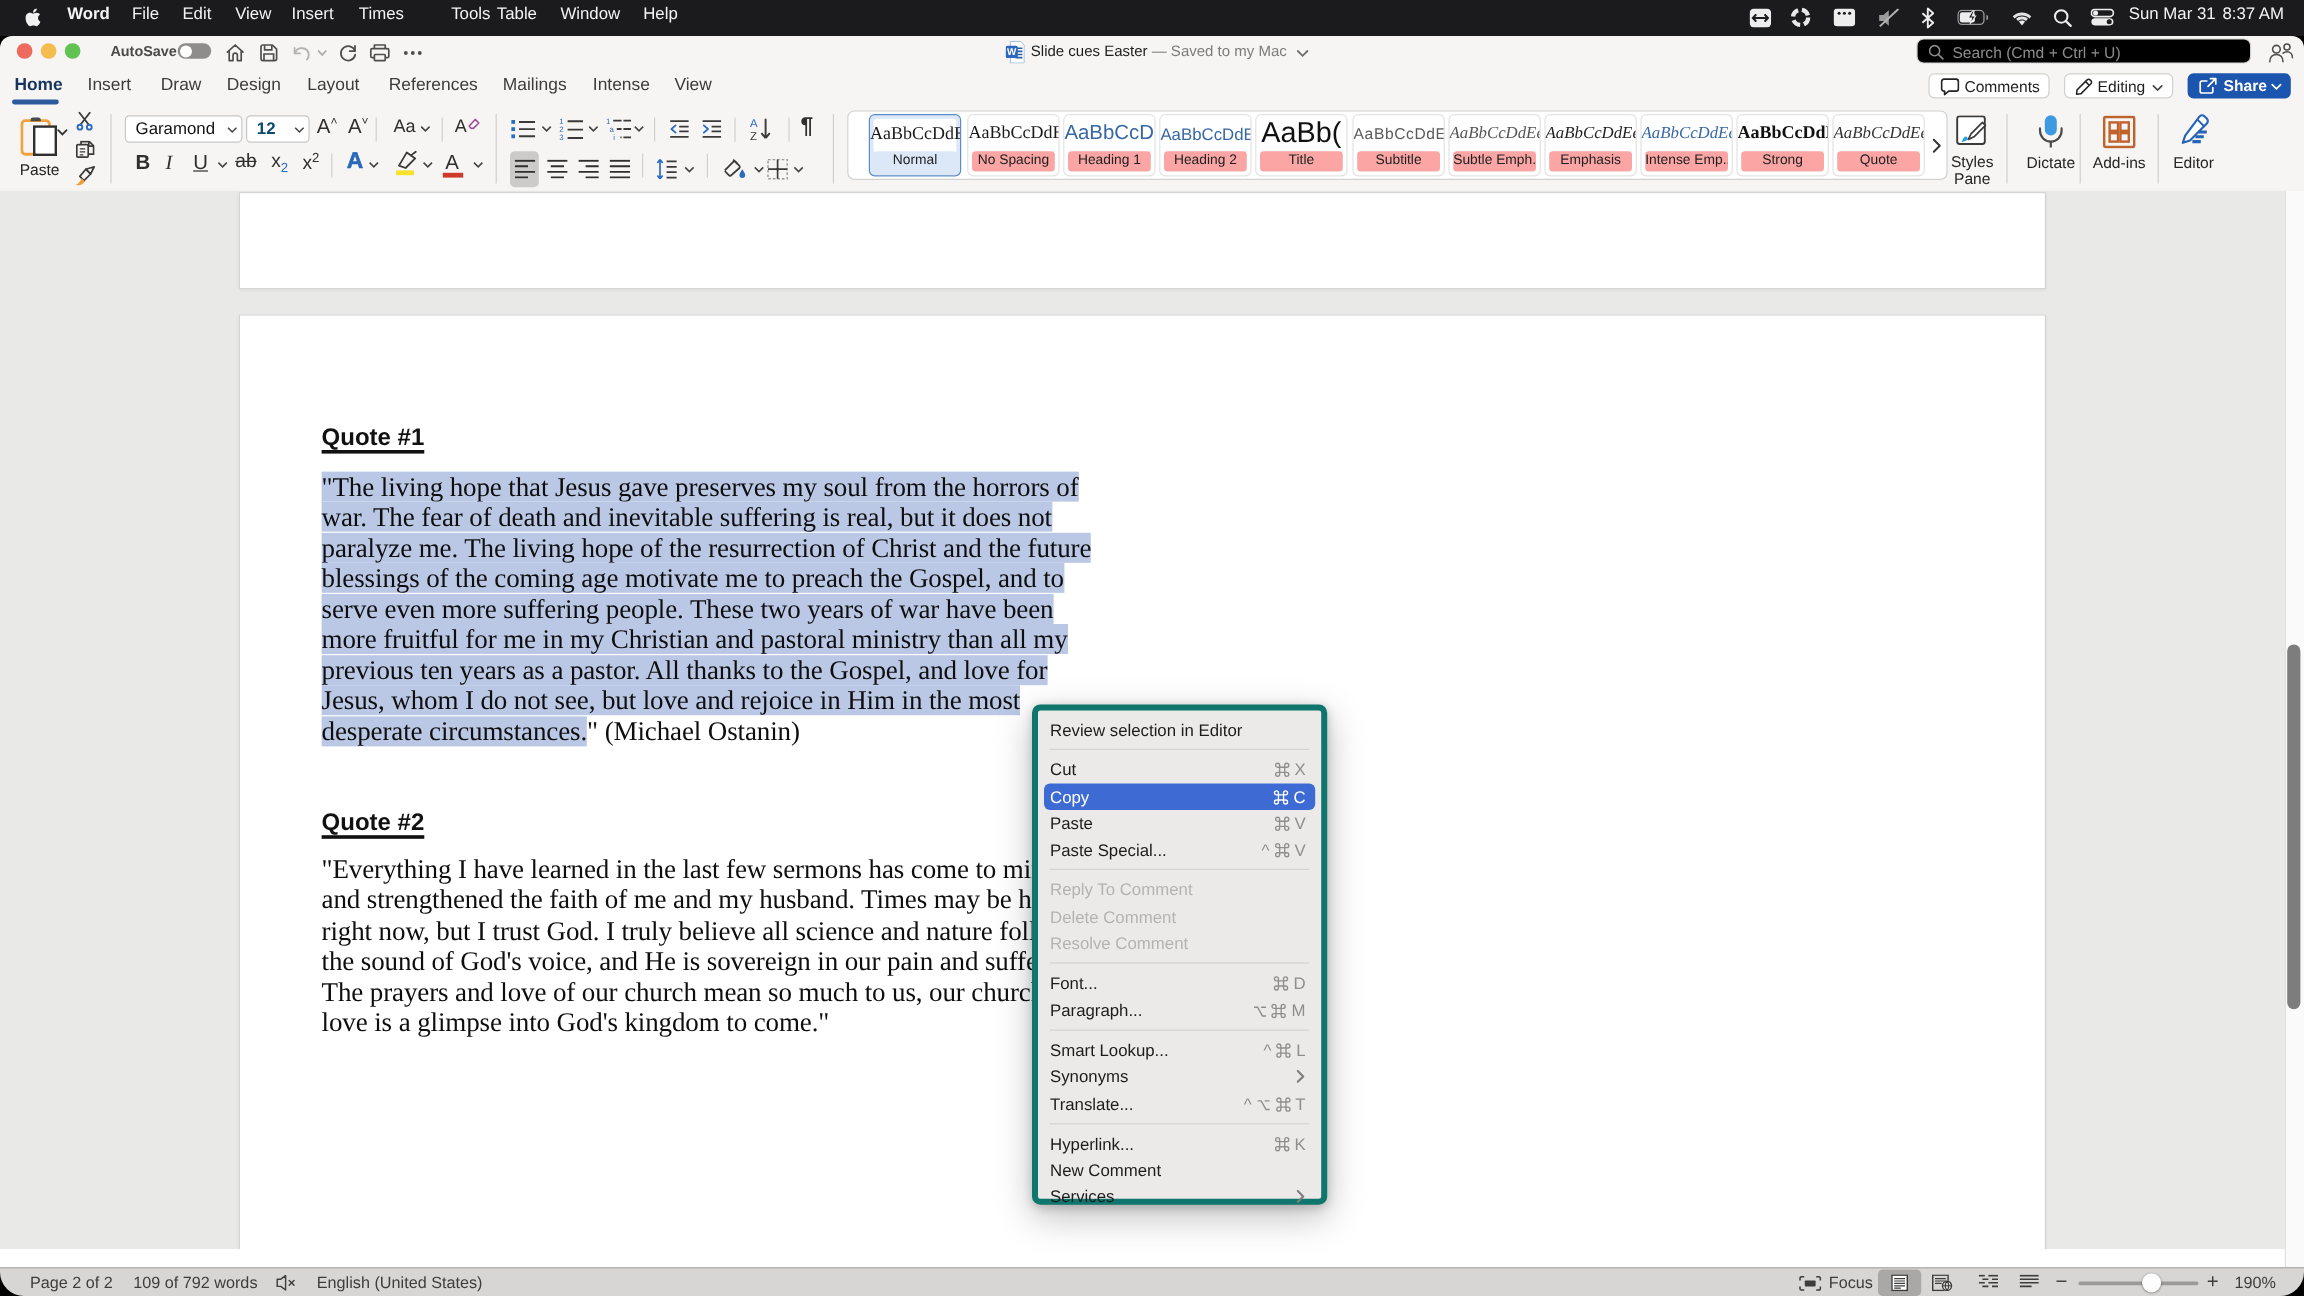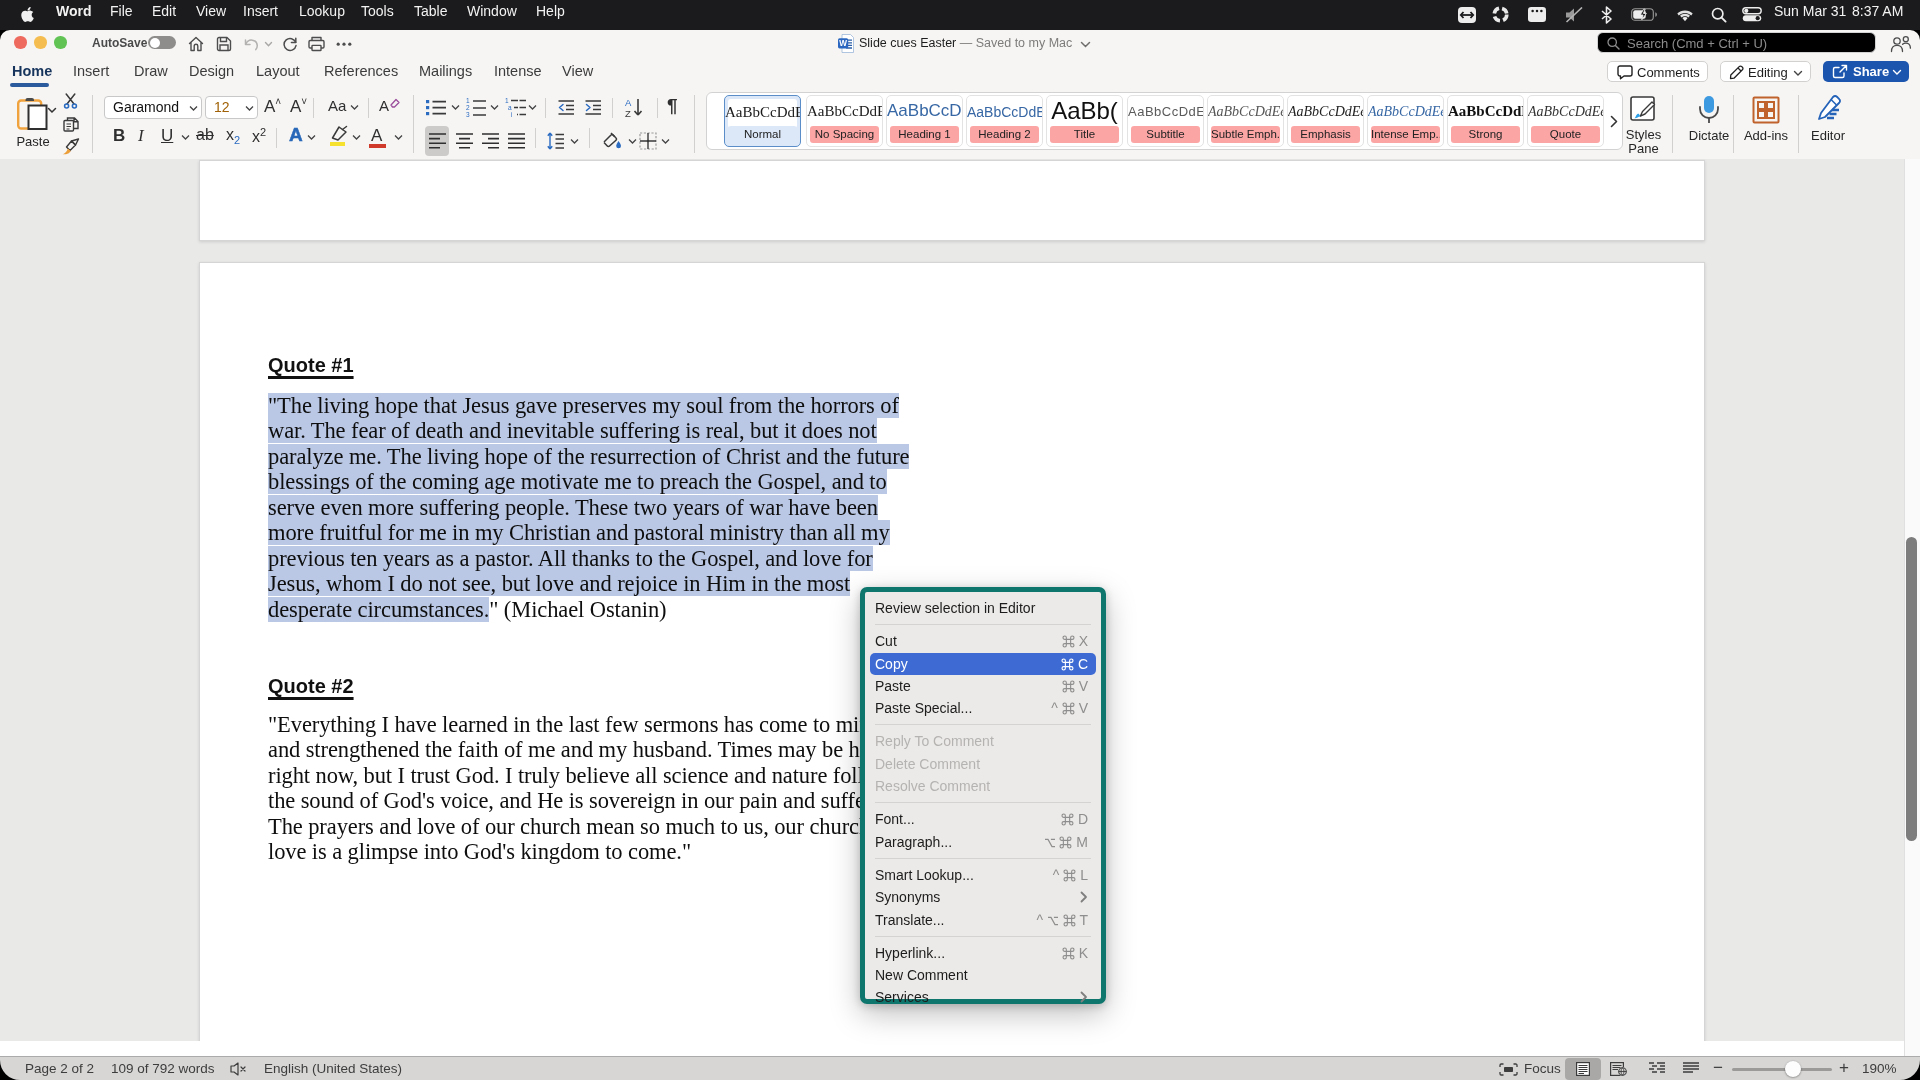--- a/index.html
+++ b/index.html
@@ -69,22 +69,22 @@
 
   <div id="menubar">
     <svg class="abs" style="left:21px; top:5.5px;" width="13" height="17" viewBox="0 0 384 512" fill="#f0f0f0">
         <path d="M318.7 268.7c-.2-36.7 16.4-64.4 50-84.8-18.8-26.9-47.2-41.7-84.7-44.6-35.5-2.7-74.3 20.7-88.5 20.7-15 0-49.4-19.7-76.4-19.7C63.3 141.2 4 184.8 4 273.5q0 39.3 14.4 81.2c12.8 36.7 59 126.7 107.2 125.2 25.2-.6 43-17.9 75.8-17.9 31.8 0 48.3 17.9 76.4 17.9 48.6-.7 90.4-82.5 102.6-119.3-65.2-30.7-61.7-90-61.7-91.9zm-56.6-164.2c27.3-32.4 24.8-61.9 24-72.5-24.1 1.4-52 16.4-67.9 34.9-17.5 19.8-27.8 44.3-25.6 71.9 26.1 2 49.9-11.4 69.5-34.3z"></path>
       </svg>
     <span class="mi" style="left:56px; font-weight:bold;">Word</span>
     <span class="mi" style="left:110px;">File</span>
     <span class="mi" style="left:152px;">Edit</span>
     <span class="mi" style="left:196px;">View</span>
     <span class="mi" style="left:243px;">Insert</span>
-    <span class="mi" style="left:299px;">Lookup</span>
-    <span class="mi" style="left:361px;">Tools</span>
+    <span class="mi" style="left:299px;">Times</span>
+    <span class="mi" style="left:376px;">Tools</span>
     <span class="mi" style="left:414px;">Table</span>
     <span class="mi" style="left:467px;">Window</span>
     <span class="mi" style="left:536px;">Help</span>
 
     <svg class="abs" style="left:1458px; top:7px;" width="18" height="16" viewBox="0 0 18 16">
         <rect x="0" y="0" width="18" height="16" rx="4" fill="#ededed"></rect>
         <path d="M5.5 5 L2.8 8 L5.5 11 M12.5 5 L15.2 8 L12.5 11" stroke="#1b1b1d" stroke-width="1.8" fill="none"></path>
         <path d="M3.5 8 H14.5" stroke="#1b1b1d" stroke-width="1.8"></path>
       </svg>
     <svg class="abs" style="left:1492px; top:6px;" width="17" height="17" viewBox="0 0 17 17">
@@ -266,21 +266,21 @@
         </svg>
       <div class="divv" style="left:92px; top:7px; height:58px;"></div>
 
       <div class="rbox" style="left:104px; top:8px; width:98px; height:23px;">
         <span class="abs" style="left:8px; top:2px; font-size:14px; color:#111;">Garamond</span>
         <svg class="abs" style="left:84px; top:8px;" width="9" height="7" viewBox="0 0 9 7" fill="none" stroke="#444" stroke-width="1.3">
             <path d="M1 1.5 L4.5 5 L8 1.5"></path>
           </svg>
       </div>
       <div class="rbox" style="left:205px; top:8px; width:53px; height:23px;">
-        <span class="abs" style="left:8px; top:2px; font-size:14px; color:#a16207;">12</span>
+        <span class="abs" style="left:8px; top:2px; font-size:14px; color:#0c4a6e;font-weight:bold;">12</span>
         <svg class="abs" style="left:39px; top:8px;" width="9" height="7" viewBox="0 0 9 7" fill="none" stroke="#444" stroke-width="1.3">
             <path d="M1 1.5 L4.5 5 L8 1.5"></path>
           </svg>
       </div>
 
       <span class="abs" style="left:264px; top:8px; font-size:17px; color:#2f2f2f;">A<span style="font-size:10px; vertical-align:7px;">˄</span></span>
       <span class="abs" style="left:290px; top:8px; font-size:17px; color:#2f2f2f;">A<span style="font-size:10px; vertical-align:7px;">˅</span></span>
       <div class="divv" style="left:313px; top:10px; height:20px;"></div>
       <span class="abs" style="left:328px; top:9px; font-size:15px; color:#2f2f2f;">Aa</span>
       <svg class="abs" style="left:350px; top:16px;" width="9" height="7" viewBox="0 0 9 7" fill="none" stroke="#444" stroke-width="1.3">

